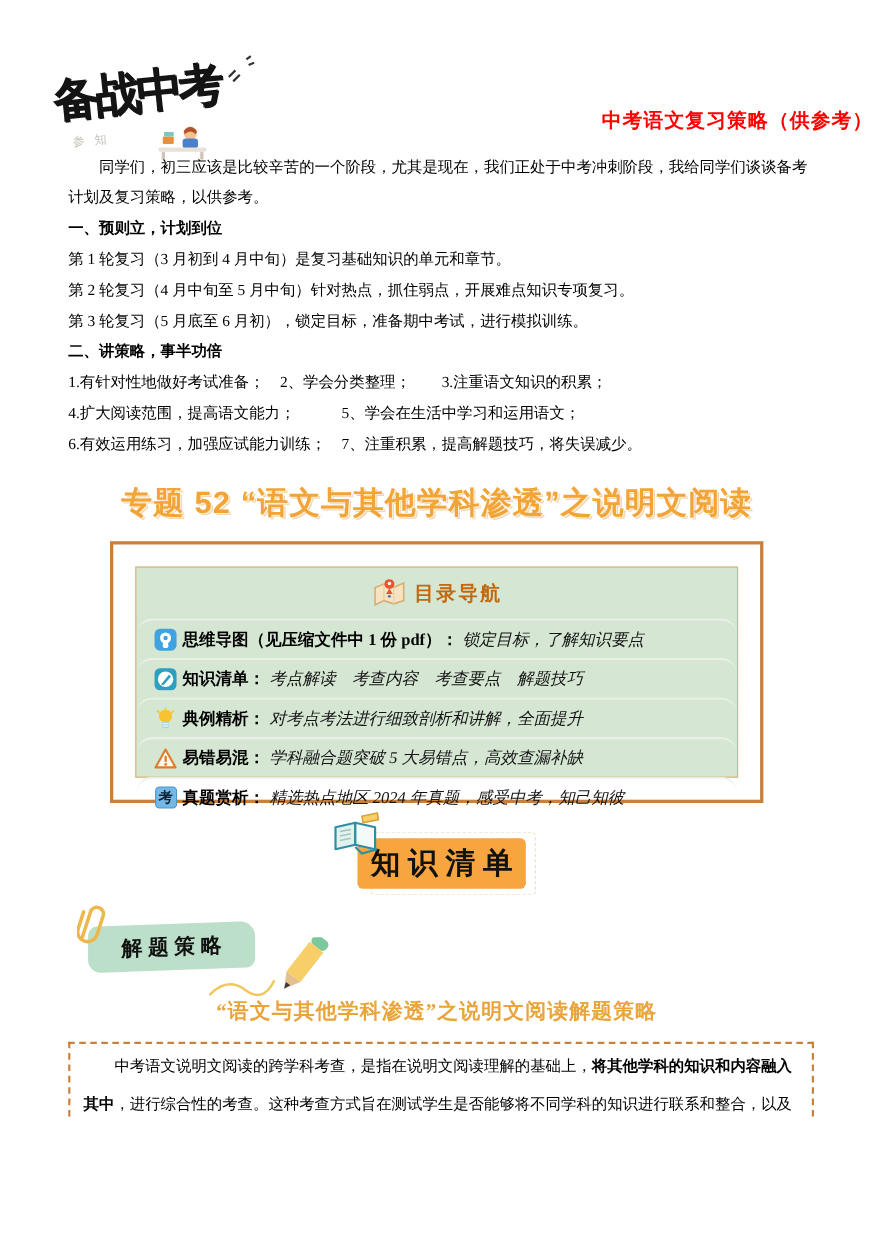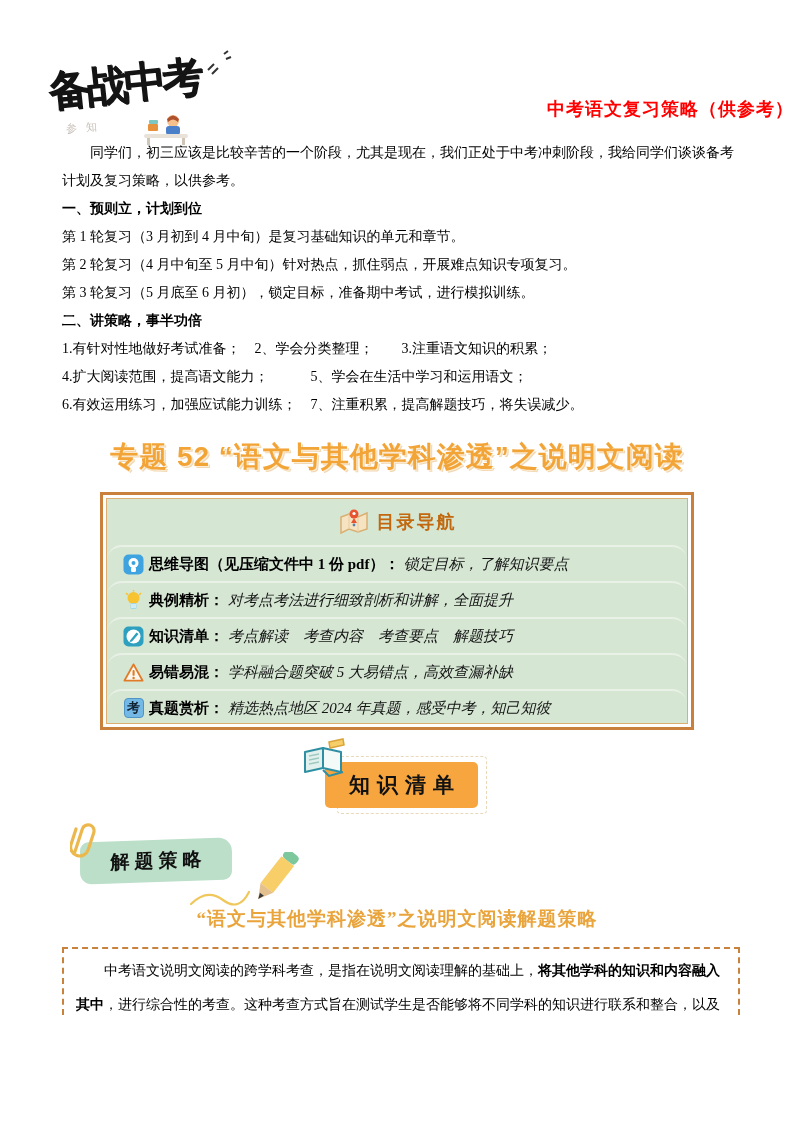--- a/index.html
+++ b/index.html
@@ -36,21 +36,21 @@
   
   .topic-title {
     position:absolute; top:438px; left:0; width:100%; text-align:center;
     font-family:Liberation Sans, sans-serif; font-weight:bold; font-size:28px;
     color:#f2a437; letter-spacing:1px;
     text-shadow:1px 1px 0 rgba(255,244,222,.8), 2px 2px 0 rgba(214,139,34,.35);
   }
   
   .nav-box {
     position:absolute; left:100px; top:492px; width:594px; height:238px;
-    border:3px solid #c8803c; background:#ffffff; box-sizing:border-box; padding:3px;
+    border:3px solid #c8803c; background:#ffffff; box-sizing:border-box; padding:20px;
   }
   .nav-inner { width:100%; height:100%; box-sizing:border-box; background:#d5e6d3; border:1px solid #dcae72; }
   .nav-header {
     height:46px; display:flex; align-items:center; justify-content:center; gap:7px;
   }
   .nav-title {
     font-family:"Liberation Sans", sans-serif; font-weight:bold; font-size:18px;
     color:#c2690f; letter-spacing:2px;
   }
   .nav-row {
@@ -68,21 +68,21 @@
   
   .kc-wrap { position:absolute; left:325px; top:762px; width:153px; height:46px; }
   .kc-dash {
     position:absolute; left:12px; top:-6px; right:-9px; bottom:-6px;
     border:1px dashed #e9d9b8; border-radius:4px;
   }
   .kc-btn {
     position:absolute; left:0; top:0; right:0; bottom:0;
     background:#f6a53f; border-radius:5px;
     display:flex; align-items:center; justify-content:center;
-    font-family:"Liberation Sans", sans-serif; font-weight:900; font-size:21px;
+    font-family:"Liberation Sans", sans-serif; font-weight:900; font-size:27px;
     letter-spacing:7px; text-indent:7px; color:#111;
   }
   .kc-book { position:absolute; left:-26px; top:-24px; }
   
   .chip {
     position:absolute; left:80px; top:840px; width:152px; height:42px;
     background:#bcdfc9; border-radius:8px 14px 8px 12px;
     transform:rotate(-2deg) skewX(-2deg);
     display:flex; align-items:center; justify-content:center;
     font-family:"Liberation Sans", sans-serif; font-weight:900; font-size:19px;
@@ -168,40 +168,40 @@
             <circle cx="10.5" cy="9" r="2" fill="#3fa3e0"></circle>
           </svg>
         </span>
         <span class="nav-label">思维导图（见压缩文件中 1 份 pdf）：</span>
         <span class="nav-desc">锁定目标，了解知识要点</span>
       </div>
 
       <div class="nav-row">
         <span class="nav-ico">
           <svg width="21" height="21" viewBox="0 0 21 21">
+            <rect x="0.5" y="0.5" width="20" height="20" rx="5" fill="#2d9fbf"></rect>
+            <circle cx="10.5" cy="10.5" r="7" fill="#ffffff"></circle>
+            <path d="M7 14.5 L13.5 6.5 L15.5 8 L9 15.5 L6.5 16 Z" fill="#2d9fbf"></path>
+          </svg>
+        </span>
+        <span class="nav-label">知识清单：</span>
+        <span class="nav-desc">考点解读　考查内容　考查要点　解题技巧</span>
+      </div>
+
+      <div class="nav-row">
+        <span class="nav-ico">
+          <svg width="21" height="21" viewBox="0 0 21 21">
             <circle cx="10.5" cy="8" r="6" fill="#f7c331"></circle>
             <path d="M3 3 L5 5 M18 3 L16 5 M10.5 0 L10.5 1.5" stroke="#f7c331" stroke-width="1.5"></path>
             <rect x="7.5" y="13" width="6" height="6" rx="1.5" fill="#9fd6e8"></rect>
             <path d="M8 15 h5 M8 17 h5" stroke="#ffffff" stroke-width="1"></path>
           </svg>
         </span>
         <span class="nav-label">典例精析：</span>
         <span class="nav-desc">对考点考法进行细致剖析和讲解，全面提升</span>
-      </div>
-
-      <div class="nav-row">
-        <span class="nav-ico">
-          <svg width="21" height="21" viewBox="0 0 21 21">
-            <rect x="0.5" y="0.5" width="20" height="20" rx="5" fill="#2d9fbf"></rect>
-            <circle cx="10.5" cy="10.5" r="7" fill="#ffffff"></circle>
-            <path d="M7 14.5 L13.5 6.5 L15.5 8 L9 15.5 L6.5 16 Z" fill="#2d9fbf"></path>
-          </svg>
-        </span>
-        <span class="nav-label">知识清单：</span>
-        <span class="nav-desc">考点解读　考查内容　考查要点　解题技巧</span>
       </div>
 
       <div class="nav-row">
         <span class="nav-ico">
           <svg width="22" height="21" viewBox="0 0 22 21">
             <path d="M11 2 L20.5 19 L1.5 19 Z" fill="#fdf8ef" stroke="#e07b28" stroke-width="2" stroke-linejoin="round"></path>
             <rect x="10" y="8" width="2.2" height="6" rx="1" fill="#e07b28"></rect>
             <circle cx="11.1" cy="16.2" r="1.3" fill="#e07b28"></circle>
           </svg>
         </span>

